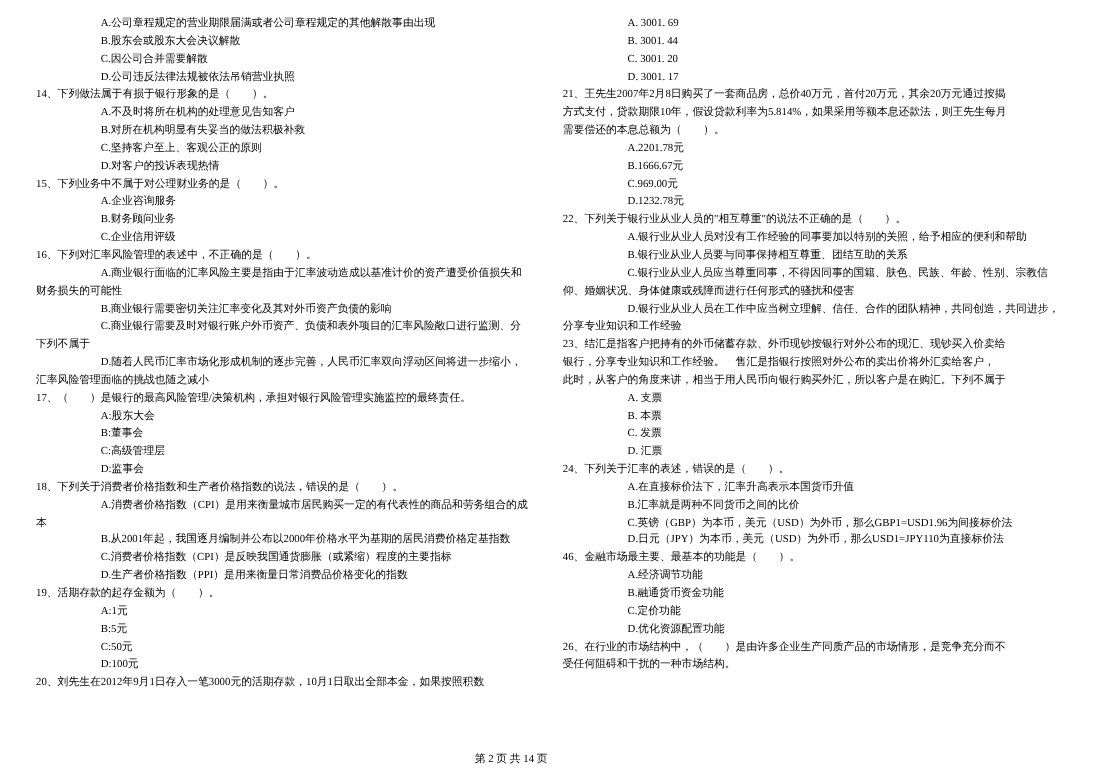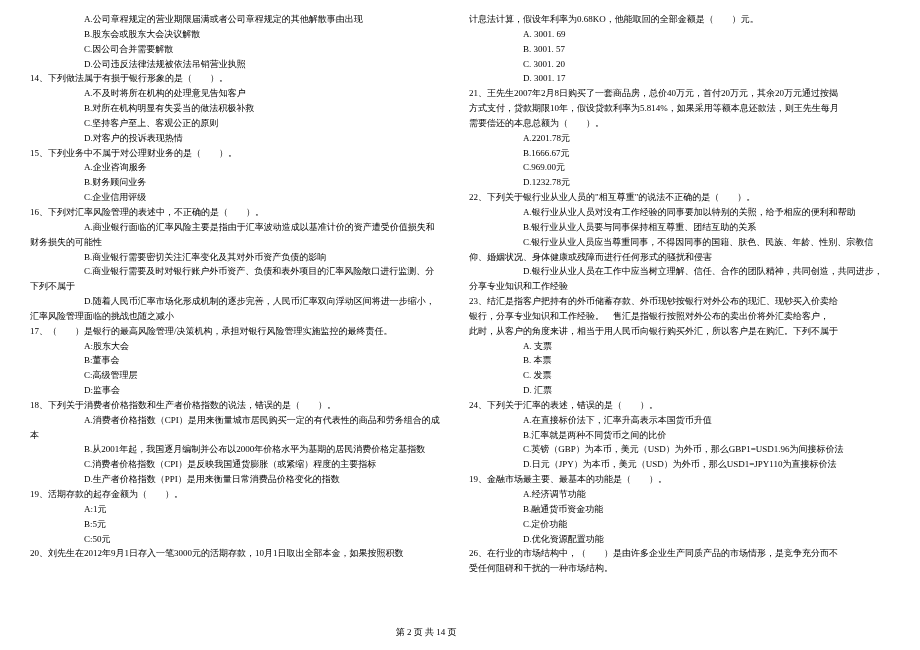--- a/index.html
+++ b/index.html
@@ -72,26 +72,26 @@
       <div class="line indent-q">18、下列关于消费者价格指数和生产者价格指数的说法，错误的是（　　）。</div>
       <div class="line indent-opt">A.消费者价格指数（CPI）是用来衡量城市居民购买一定的有代表性的商品和劳务组合的成</div>
       <div class="line indent-cont">本</div>
       <div class="line indent-opt">B.从2001年起，我国逐月编制并公布以2000年价格水平为基期的居民消费价格定基指数</div>
       <div class="line indent-opt">C.消费者价格指数（CPI）是反映我国通货膨胀（或紧缩）程度的主要指标</div>
       <div class="line indent-opt">D.生产者价格指数（PPI）是用来衡量日常消费品价格变化的指数</div>
       <div class="line indent-q">19、活期存款的起存金额为（　　）。</div>
       <div class="line indent-opt">A:1元</div>
       <div class="line indent-opt">B:5元</div>
       <div class="line indent-opt">C:50元</div>
+      <div class="line indent-opt">D:100元</div>
       <div class="line indent-q">20、刘先生在2012年9月1日存入一笔3000元的活期存款，10月1日取出全部本金，如果按照积数</div>
     </div>
   <div class="col" id="col-right">
-      <div class="line indent-cont">计息法计算，假设年利率为0.68KO，他能取回的全部金额是（　　）元。</div>
       <div class="line indent-opt">A. 3001. 69</div>
-      <div class="line indent-opt">B. 3001. 57</div>
+      <div class="line indent-opt">B. 3001. 44</div>
       <div class="line indent-opt">C. 3001. 20</div>
       <div class="line indent-opt">D. 3001. 17</div>
       <div class="line indent-q">21、王先生2007年2月8日购买了一套商品房，总价40万元，首付20万元，其余20万元通过按揭</div>
       <div class="line indent-cont">方式支付，贷款期限10年，假设贷款利率为5.814%，如果采用等额本息还款法，则王先生每月</div>
       <div class="line indent-cont">需要偿还的本息总额为（　　）。</div>
       <div class="line indent-opt">A.2201.78元</div>
       <div class="line indent-opt">B.1666.67元</div>
       <div class="line indent-opt">C.969.00元</div>
       <div class="line indent-opt">D.1232.78元</div>
       <div class="line indent-q">22、下列关于银行业从业人员的"相互尊重"的说法不正确的是（　　）。</div>
@@ -106,21 +106,21 @@
       <div class="line indent-cont">此时，从客户的角度来讲，相当于用人民币向银行购买外汇，所以客户是在购汇。下列不属于</div>
       <div class="line indent-opt">A. 支票</div>
       <div class="line indent-opt">B. 本票</div>
       <div class="line indent-opt">C. 发票</div>
       <div class="line indent-opt">D. 汇票</div>
       <div class="line indent-q">24、下列关于汇率的表述，错误的是（　　）。</div>
       <div class="line indent-opt">A.在直接标价法下，汇率升高表示本国货币升值</div>
       <div class="line indent-opt">B.汇率就是两种不同货币之间的比价</div>
       <div class="line indent-opt">C.英镑（GBP）为本币，美元（USD）为外币，那么GBP1=USD1.96为间接标价法</div>
       <div class="line indent-opt">D.日元（JPY）为本币，美元（USD）为外币，那么USD1=JPY110为直接标价法</div>
-      <div class="line indent-q">19、金融市场最主要、最基本的功能是（　　）。</div>
+      <div class="line indent-q">46、金融市场最主要、最基本的功能是（　　）。</div>
       <div class="line indent-opt">A.经济调节功能</div>
       <div class="line indent-opt">B.融通货币资金功能</div>
       <div class="line indent-opt">C.定价功能</div>
       <div class="line indent-opt">D.优化资源配置功能</div>
       <div class="line indent-q">26、在行业的市场结构中，（　　）是由许多企业生产同质产品的市场情形，是竞争充分而不</div>
       <div class="line indent-cont">受任何阻碍和干扰的一种市场结构。</div>
     </div>
 </div>
 
 <div class="footer">

